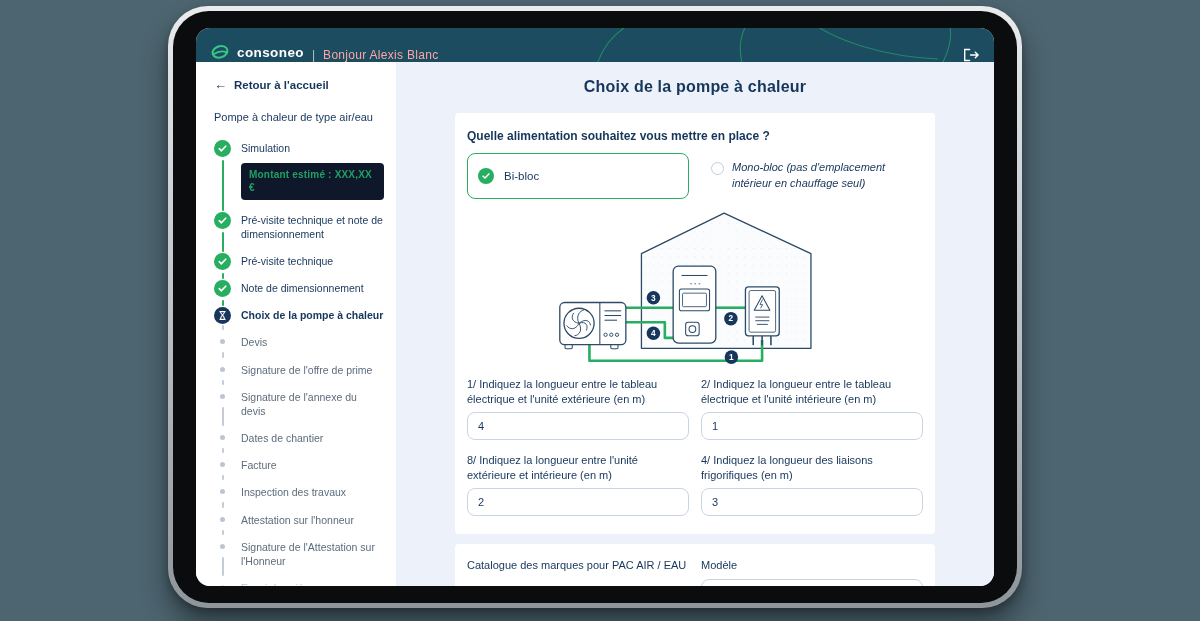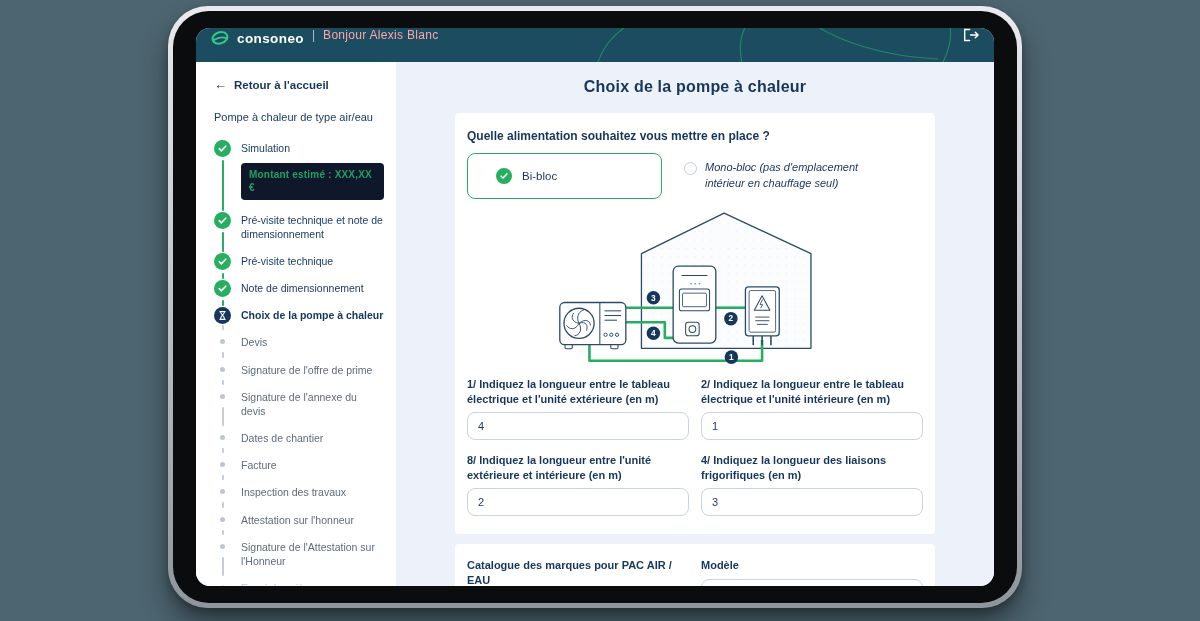--- a/index.html
+++ b/index.html
@@ -23,21 +23,21 @@
     padding:17px 23px;
   }
   .screen {
     width:100%; height:100%; border-radius:14px; overflow:hidden;
     background:#fff; display:flex; flex-direction:column;
   }
 
   
   .appbar {
     height:34px; min-height:34px; background:#1c4c60; color:#fff;
-    display:flex; align-items:flex-start; padding:0 14px; position:relative;
+    display:flex; align-items:flex-end; padding:0 14px; position:relative;
     overflow:hidden;
   }
   .appbar .curves { position:absolute; inset:0; width:100%; height:100%; }
   .brand { display:flex; align-items:center; gap:7px; position:relative; }
   .brand-name { font-weight:bold; font-size:13.5px; letter-spacing:.4px; }
   .brand-sep { color:rgba(255,255,255,.65); margin:0 8px; font-size:12px; position:relative;}
   .greeting { font-size:12px; color:#fca5a5; letter-spacing:.3px; position:relative;}
   .logout-btn { margin-left:auto; background:none; border:none; cursor:pointer; position:relative; display:flex; align-items:center; }
 
   
@@ -71,30 +71,30 @@
 
   
   .content { flex:1; background:#edf1f9; overflow:hidden; padding-top:16px;
     display:flex; flex-direction:column; align-items:center; }
   .page-title { font-size:16px; font-weight:bold; color:#16365c; margin-bottom:17px; letter-spacing:.2px; }
   .card { width:480px; background:#fff; border-radius:4px; }
   .card-main { padding:16px 12px 18px; }
   .question { font-size:12px; font-weight:bold; color:#16365c; margin-bottom:10px; }
 
   .options { display:flex; gap:22px; margin-bottom:12px; align-items:flex-start; }
-  .option-selected { width:195px; height:46px; border:1.5px solid #27ae60; border-radius:8px;
-    display:flex; align-items:center; gap:10px; padding:0 28px; font-size:11.5px; color:#16365c; cursor:pointer; background:#fff; }
+  .option-selected { width:222px; height:46px; border:1.5px solid #27ae60; border-radius:8px;
+    display:flex; align-items:center; gap:10px; padding:0 10px; font-size:11.5px; color:#16365c; cursor:pointer; background:#fff; }
   .option-check { width:16px; height:16px; border-radius:50%; background:#27ae60; display:flex; align-items:center; justify-content:center; flex:none; }
   .option-radio { display:flex; gap:8px; padding-top:7px; font-size:11px; color:#16365c; width:202px; cursor:pointer; line-height:1.45;font-style:italic; }
   .radio-circle { width:13px; height:13px; border:1.5px solid #c3cdd8; border-radius:50%; flex:none; margin-top:2px; background:#fff; }
 
   .diagram { display:block; margin:2px auto 10px; }
 
   .fields { display:grid; grid-template-columns:1fr 1fr; column-gap:12px; row-gap:13px; }
-  .field-label { display:block; font-size:11px; font-weight:bold; color:#16365c; line-height:1.4; min-height:31px; margin-bottom:4px; }
+  .field-label { display:block; font-size:11px; font-weight:normal; color:#16365c; line-height:1.4; min-height:31px; margin-bottom:4px; }
   .field-input { width:100%; height:28px; border:1px solid #c9d4e2; border-radius:8px; padding:0 10px;
     font-size:11px; color:#16365c; background:#fff; font-family:"Liberation Sans",sans-serif; }
 
   .card-catalog { margin-top:10px; padding:14px 12px 18px; display:grid; grid-template-columns:1fr 1fr; column-gap:12px; }
   .select-box { height:28px; border:1px solid #c9d4e2; border-radius:8px; background:#fff;
     display:flex; align-items:center; justify-content:space-between; padding:0 11px; font-size:10.5px; color:#16365c; cursor:pointer; }
 </style>
 </head>
 <body>
 

